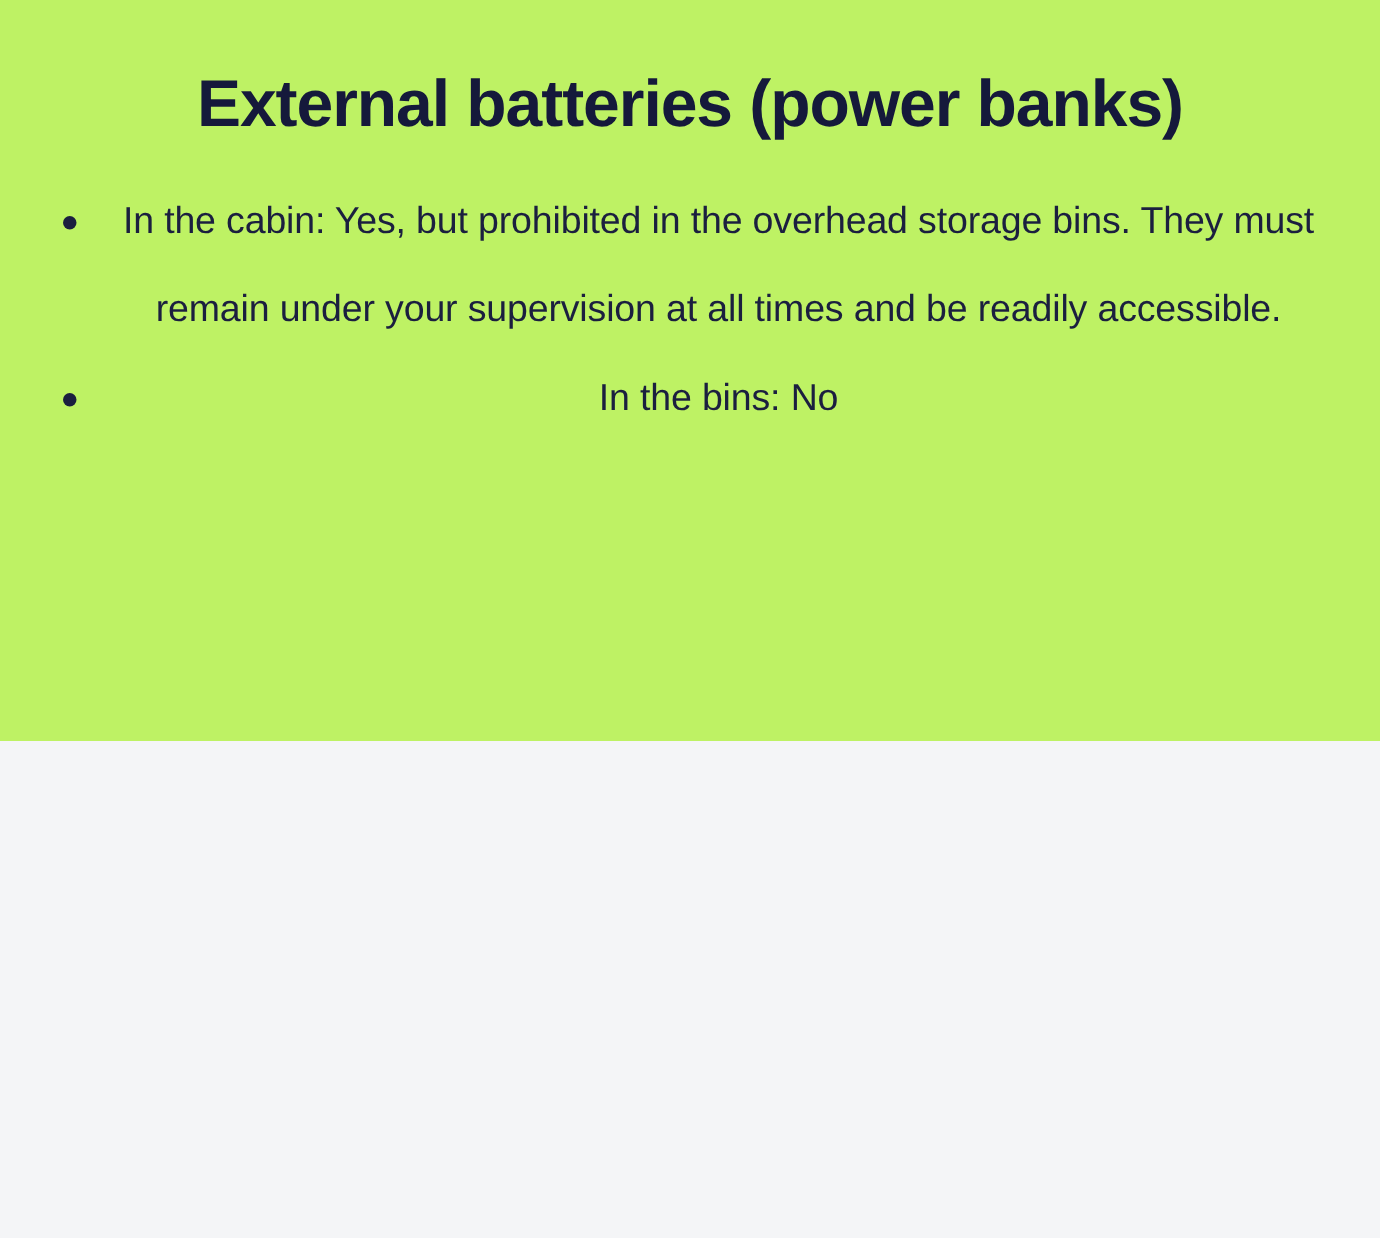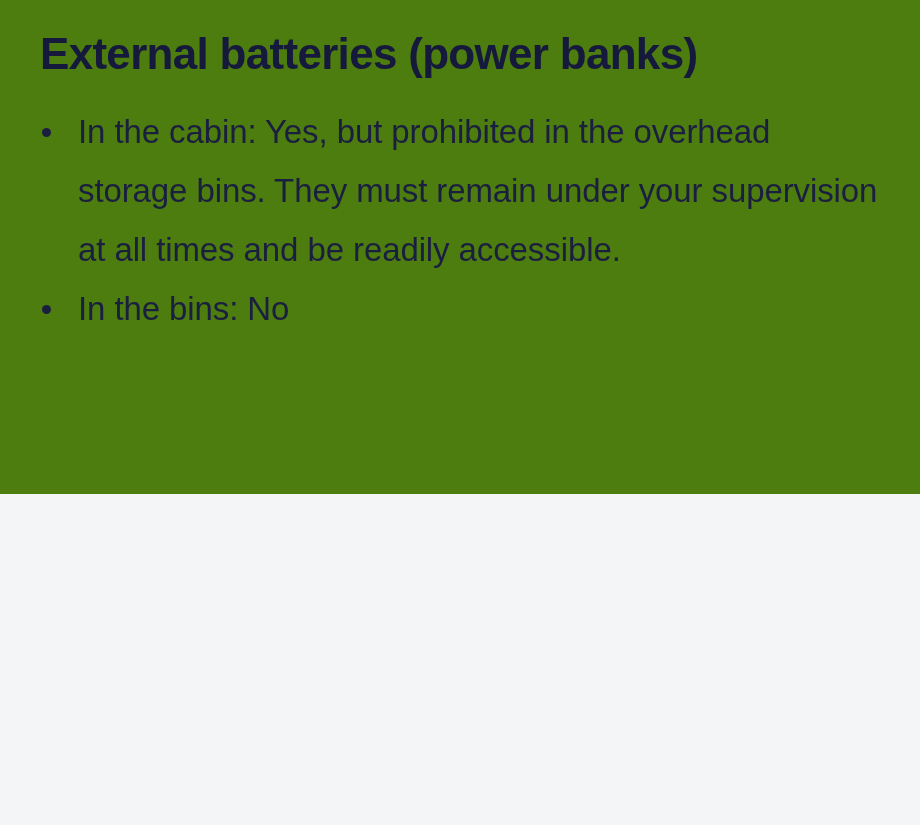--- a/index.html
+++ b/index.html
@@ -20,24 +20,25 @@
     width: 920px;
     height: 825px;
     position: relative;
     background: #f4f5f7;
     display: flex;
     flex-direction: column;
   }
 
   
   .info-section {
-    background: #4d7c0f;
-    padding: 0 40px;
+    background: #bef264;
+    padding: 16px 40px;
     box-sizing: border-box;
     height: 494px;
+    text-align: center;
   }
 
   .page-title {
     margin: 0;
     padding-top: 28px;
     font-size: 44px;
     line-height: 1.18;
     font-weight: 700;
     letter-spacing: -0.7px;
     color: #15193b;
@@ -47,21 +48,21 @@
     list-style: none;
     margin: 0;
     padding: 0;
     padding-top: 22px;
   }
 
   .bullet-item {
     position: relative;
     padding-left: 38px;
     margin: 0;
-    font-size: 33px;
+    font-size: 25px;
     line-height: 59px;
     color: #1b1f3f;
     letter-spacing: -0.1px;
     max-width: 825px;
   }
 
   .bullet-item .dot {
     position: absolute;
     left: 2px;
     top: 0;

